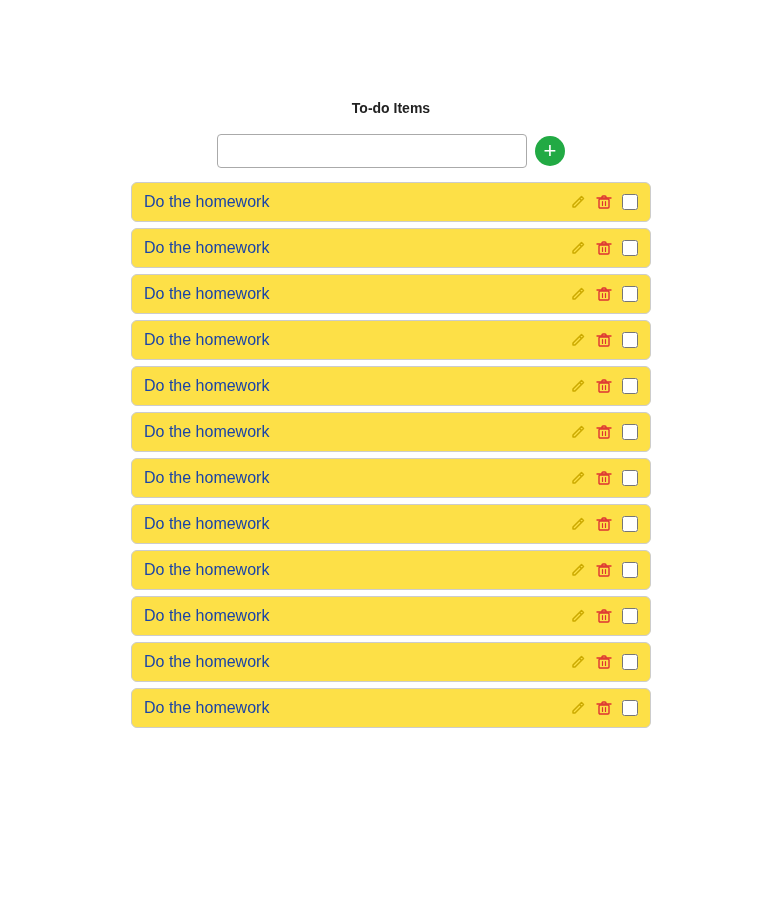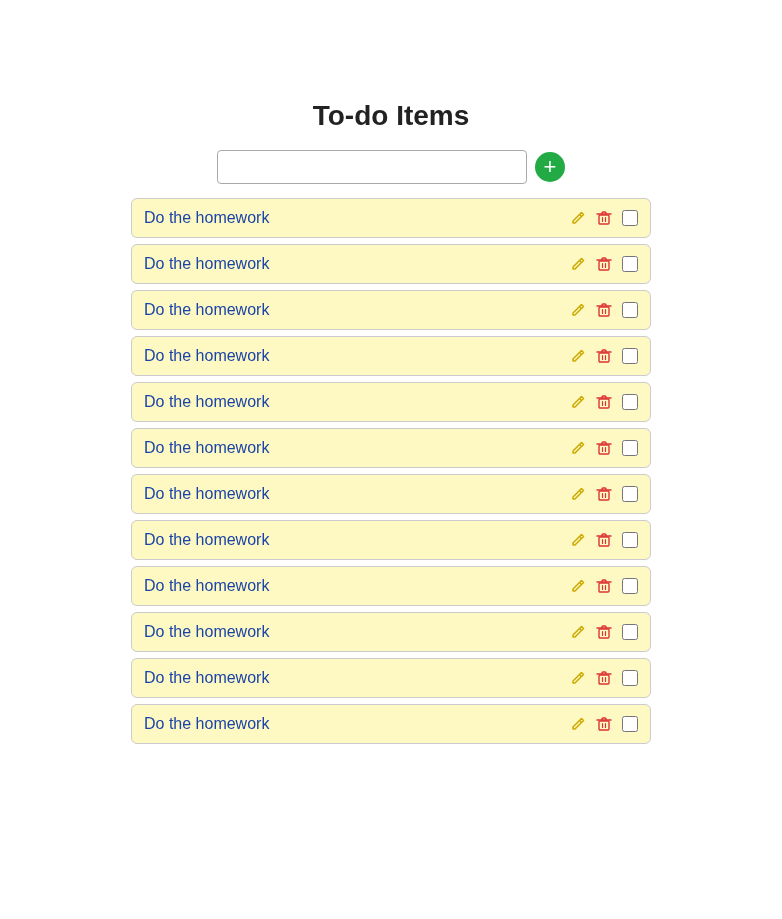--- a/index.html
+++ b/index.html
@@ -19,21 +19,21 @@
     }
 
     .container {
       display: flex;
       flex-direction: column;
       align-items: center;
       width: 520px;
     }
 
     .page-title {
-      font-size: 28px;
+      font-size: 14px;
       font-weight: bold;
       color: #222;
       margin-bottom: 18px;
     }
 
     .input-row {
       display: flex;
       align-items: center;
       gap: 8px;
       margin-bottom: 14px;
@@ -74,21 +74,21 @@
       width: 100%;
     }
 
     .todo-item {
       display: flex;
       align-items: center;
       border: 1.5px solid #ccc;
       border-radius: 6px;
       padding: 10px 12px;
       margin-bottom: 6px;
-      background: #fef9c3;
+      background: #fde047;
       justify-content: space-between;
     }
 
     .todo-text {
       font-size: 16px;
       color: #1a44a8;
       flex: 1;
     }
 
     .todo-actions {

